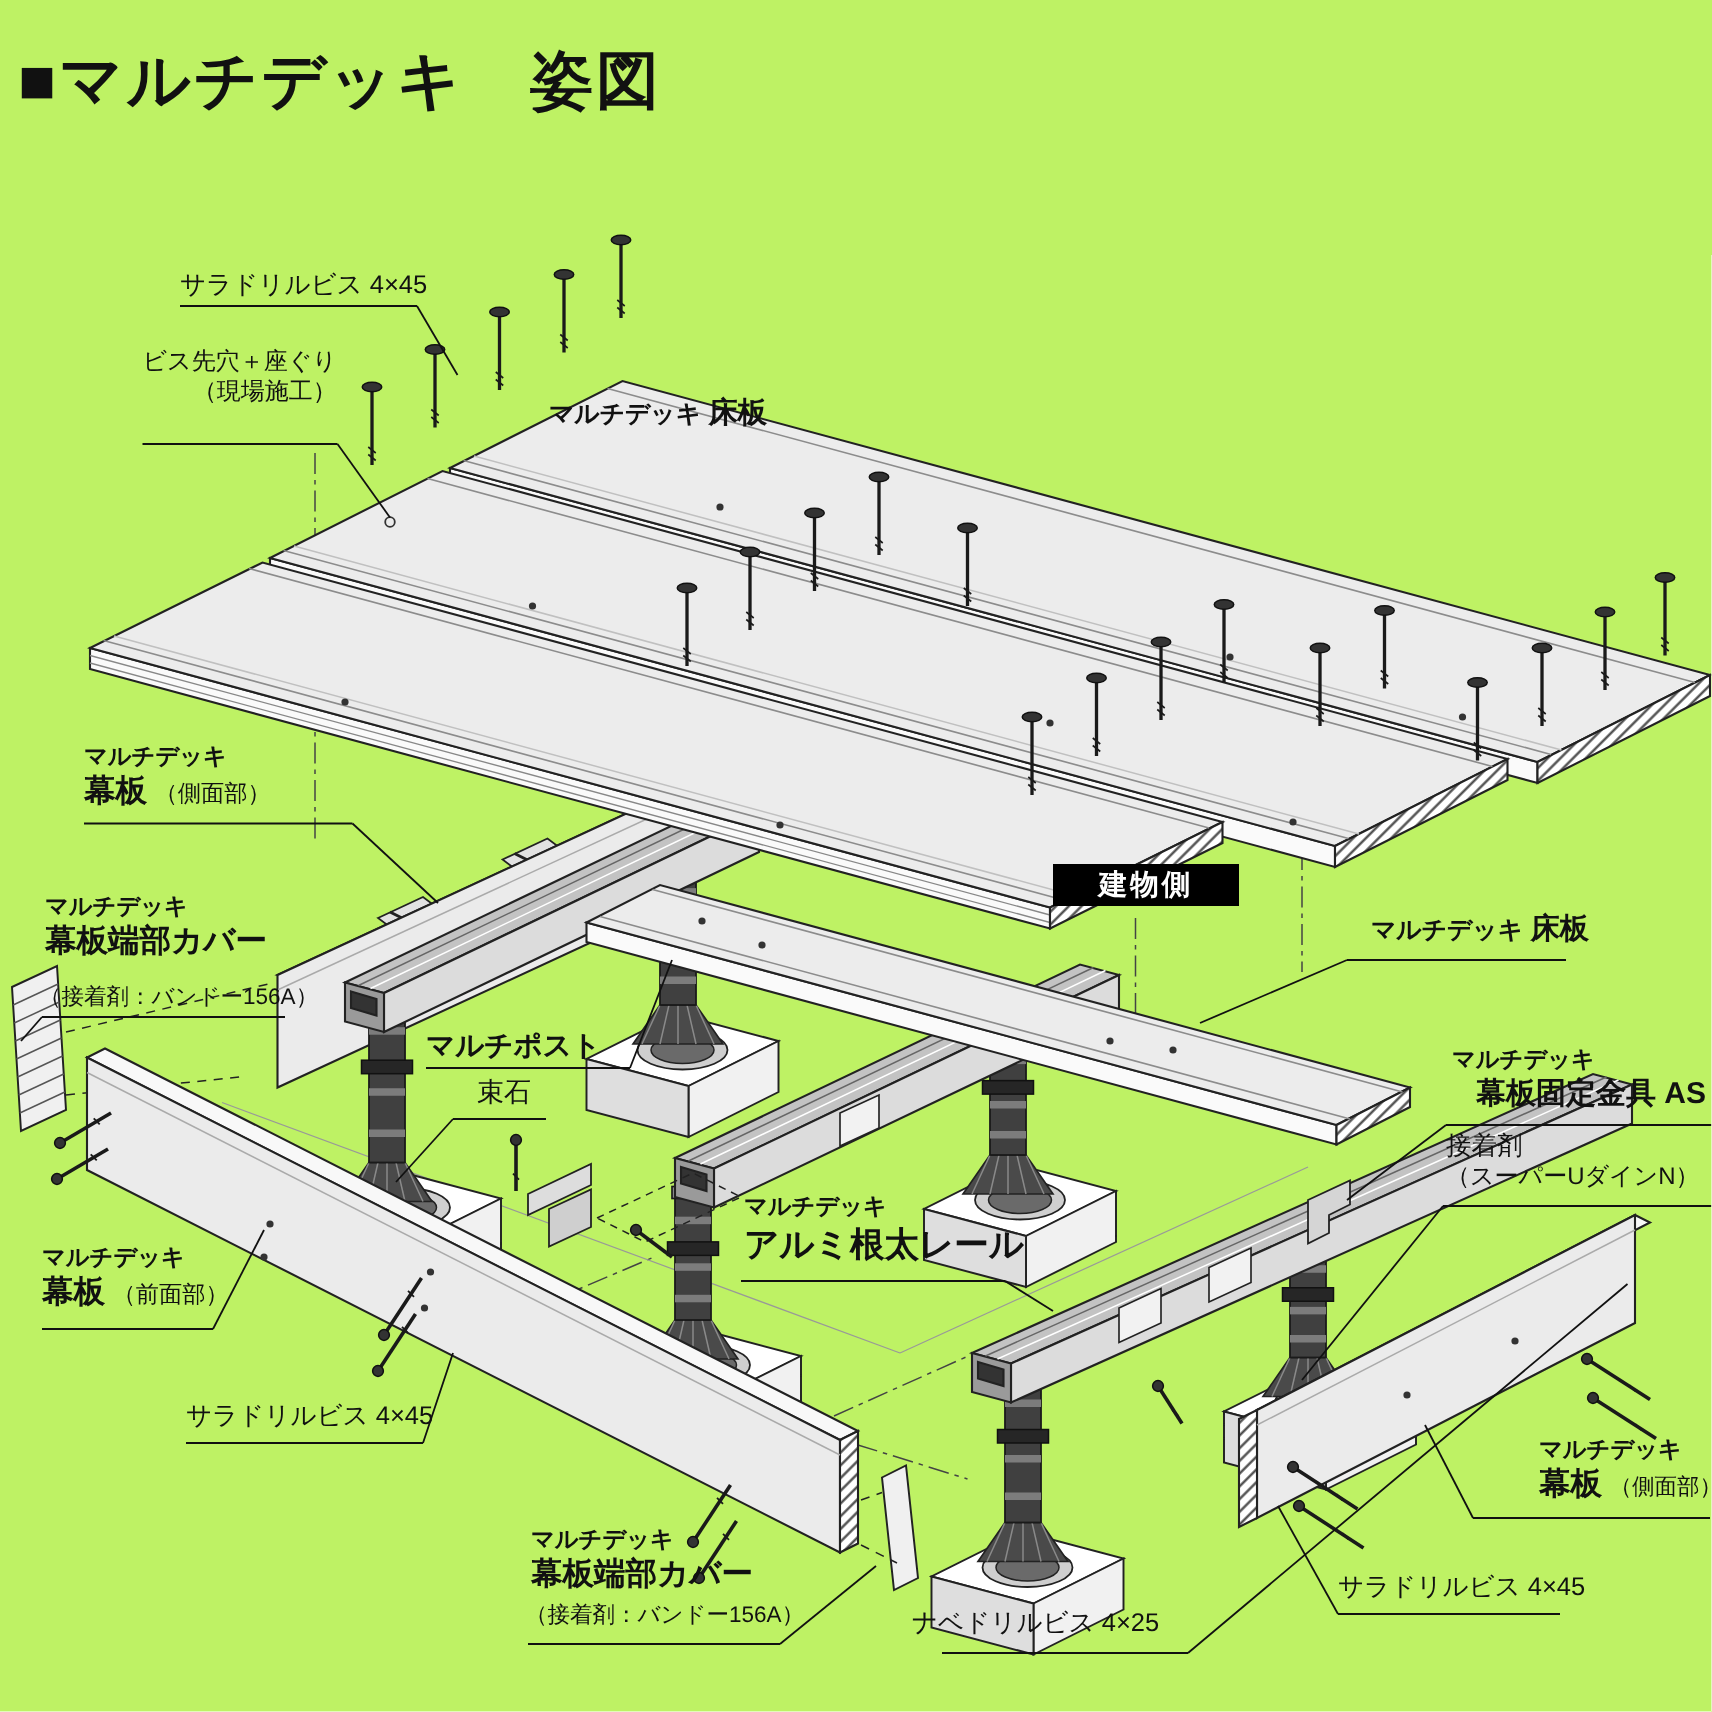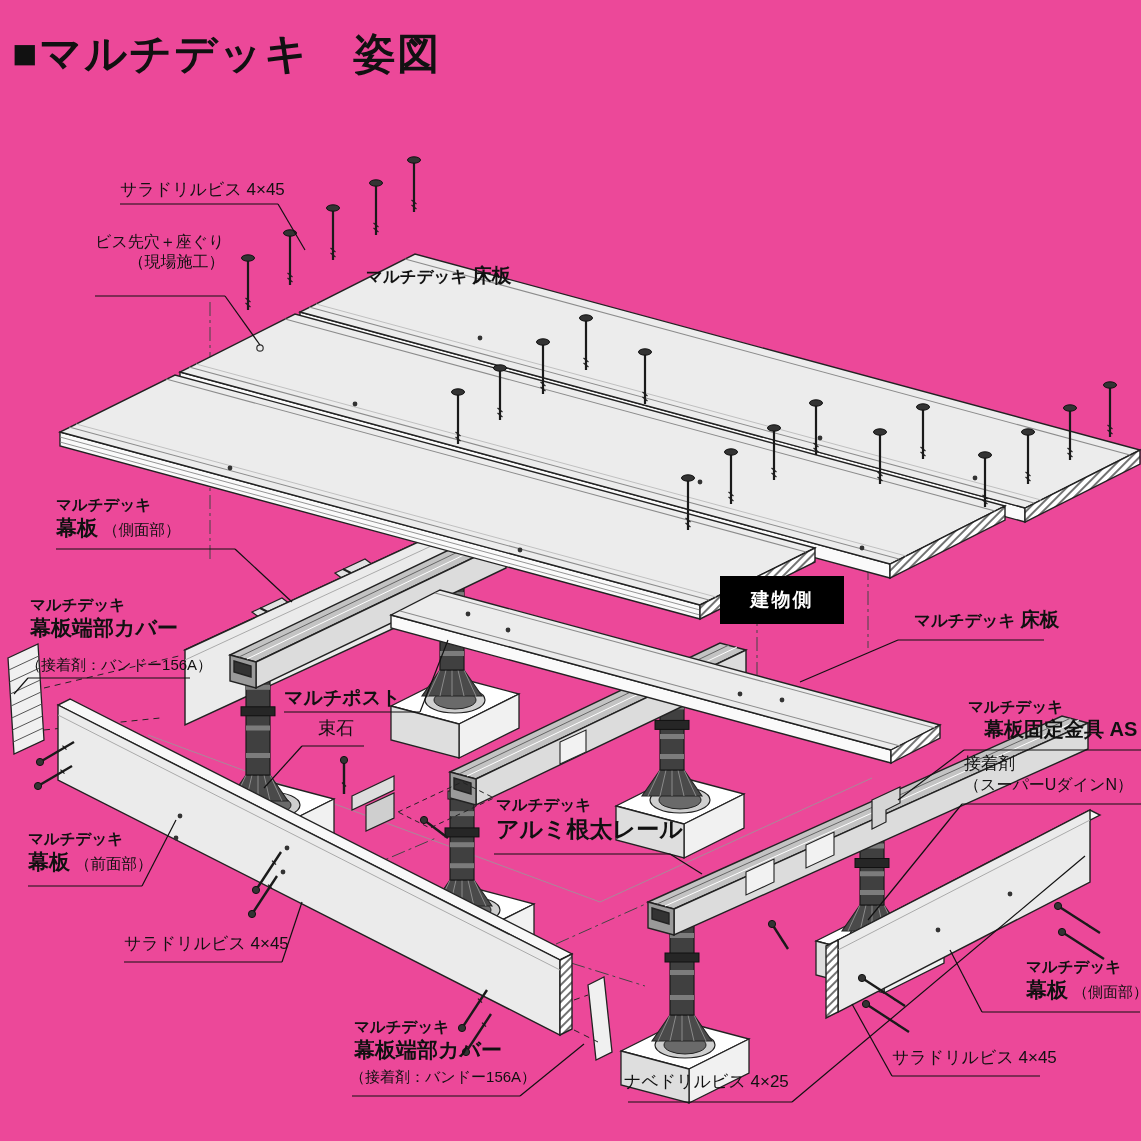--- a/index.html
+++ b/index.html
@@ -1,16 +1,16 @@
 <!DOCTYPE html>
 <html><head>
 <meta charset="utf-8">
 <style>
   html,body{margin:0;padding:0;background:#fff;}
-  #stage{position:relative;width:1141px;height:1141px;background:#ec4899;overflow:hidden;
+  #stage{position:relative;width:1141px;height:1141px;background:#bef264;overflow:hidden;
          font-family:"Liberation Sans","DejaVu Sans",sans-serif;color:#111;}
   svg{position:absolute;left:0;top:0;}
   .lbl{position:absolute;color:#111;line-height:1.22;white-space:nowrap;z-index:5;}
   .t-title{font-size:42px;font-weight:bold;letter-spacing:2px;}
   .t-sm{font-size:15.5px;font-weight:bold;}
   .t-big{font-size:21px;font-weight:bold;}
   .t-big2{font-size:23px;font-weight:bold;}
   .t-mid{font-size:17px;}
   .t-mid2{font-size:16px;text-align:right;}
   .t-par{font-size:15px;}
@@ -485,21 +485,21 @@
   <div class="lbl" style="left:30px;top:596px;">
     <div class="t-sm">マルチデッキ</div>
     <div class="t-big">幕板端部カバー</div>
   </div>
   <div class="lbl t-par" style="left:26px;top:656px;">（接着剤：バンドー156A）</div>
 
   <div class="lbl" style="left:284px;top:686px;font-size:19px;font-weight:bold;">マルチポスト</div>
 
   <div class="lbl" style="left:318px;top:718px;font-size:18px;">束石</div>
 
-  <div class="blackbox" style="left:720px;top:576px;width:124px;height:48px;">建物側</div>
+  <div class="blackbox" style="left:702px;top:576px;width:124px;height:28px;">建物側</div>
 
   <div class="lbl inlineb" style="left:914px;top:608px;">
     <span style="font-size:16.5px;font-weight:bold;">マルチデッキ</span>
     <span style="font-size:19.5px;font-weight:bold;">床板</span>
   </div>
 
   <div class="lbl" style="left:968px;top:698px;">
     <div class="t-sm">マルチデッキ</div>
     <div style="font-size:20px;font-weight:bold;margin-left:16px;">幕板固定金具 AS</div>
   </div>
@@ -523,21 +523,21 @@
   </div>
 
   <div class="lbl t-mid" style="left:124px;top:934px;">サラドリルビス 4×45</div>
 
   <div class="lbl" style="left:354px;top:1018px;">
     <div class="t-sm">マルチデッキ</div>
     <div class="t-big">幕板端部カバー</div>
   </div>
   <div class="lbl t-par" style="left:350px;top:1068px;">（接着剤：バンドー156A）</div>
 
-  <div class="lbl t-mid" style="left:624px;top:1072px;">ナベドリルビス 4×25</div>
+  <div class="lbl t-mid" style="left:608px;top:1072px;">ナベドリルビス 4×25</div>
 
   <div class="lbl t-mid" style="left:892px;top:1048px;">サラドリルビス 4×45</div>
 
   <div class="lbl" style="left:1026px;top:958px;">
     <div class="t-sm">マルチデッキ</div>
     <div class="inlineb">
       <span class="t-big">幕板</span>
       <span style="font-size:15px;">（側面部）</span>
     </div>
   </div>

